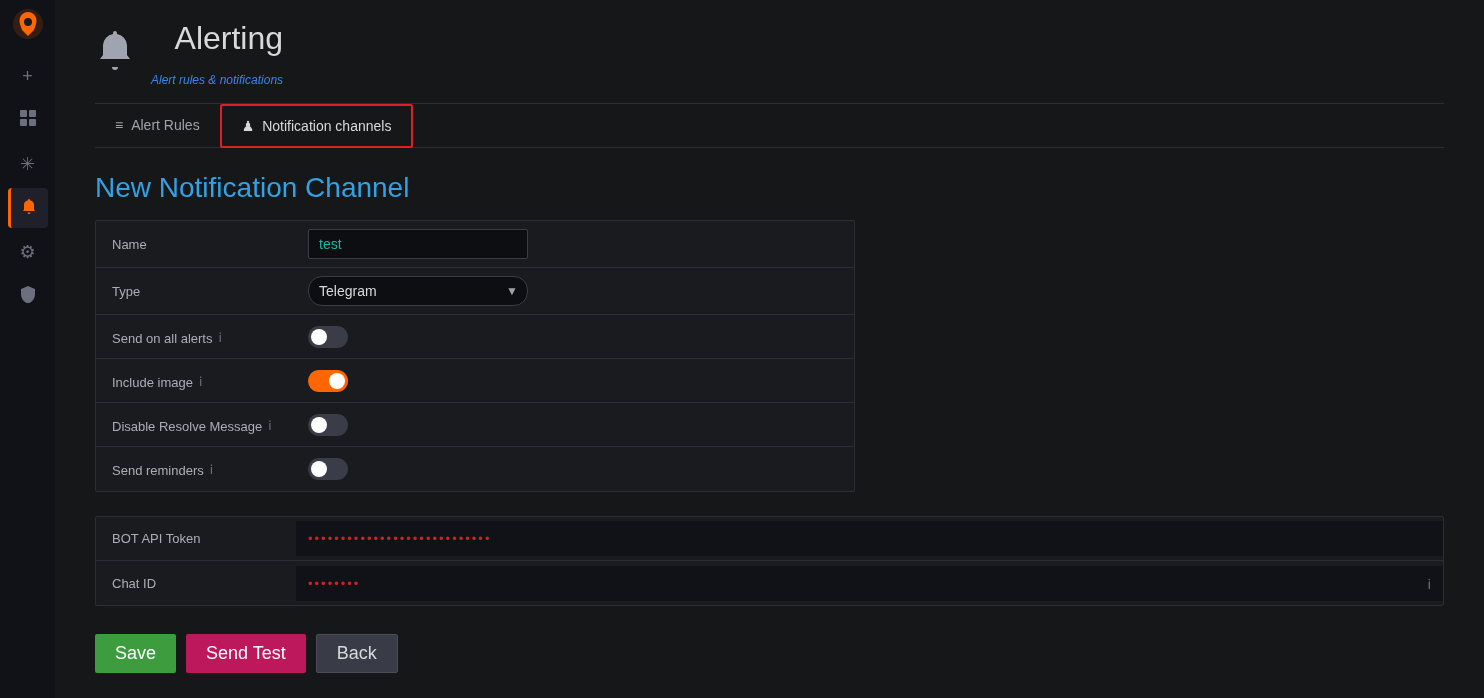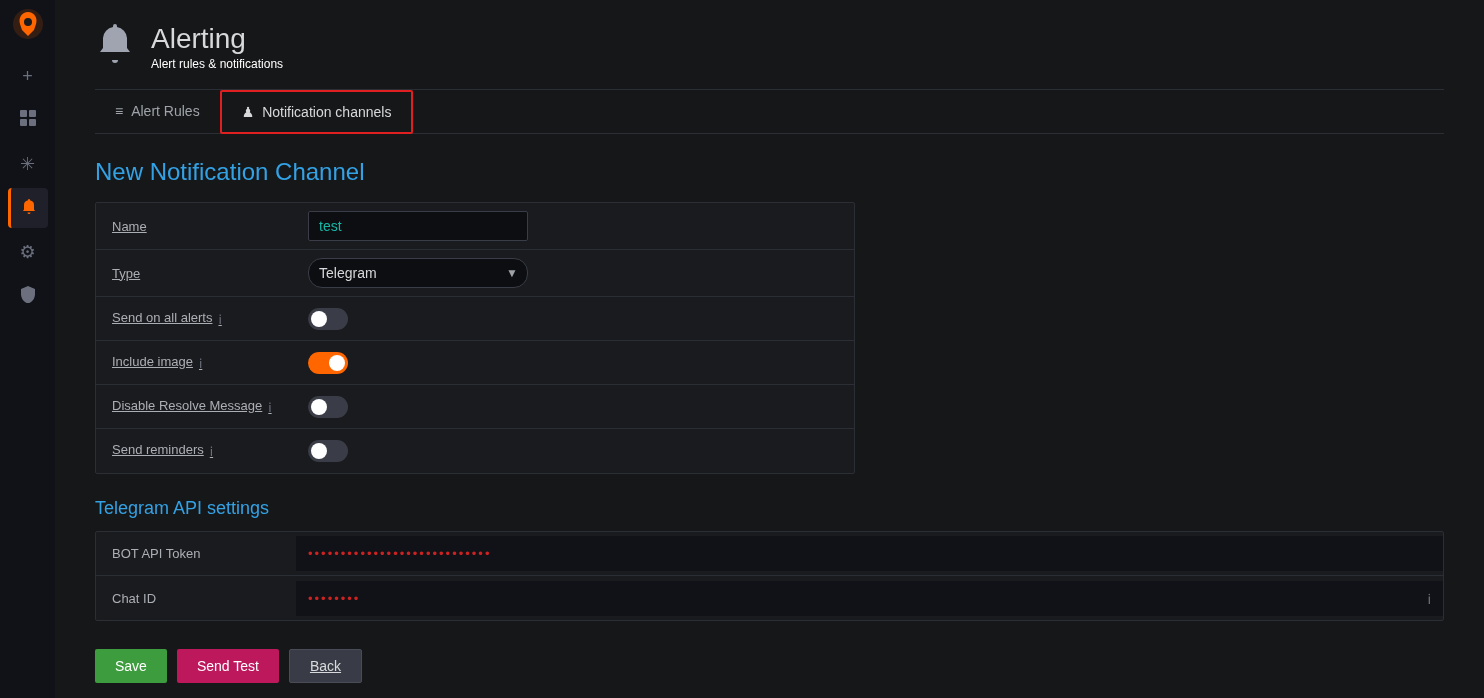--- a/index.html
+++ b/index.html
@@ -60,28 +60,30 @@
       padding: 20px 0 16px 0;
       border-bottom: 1px solid #2c2e35;
       margin-bottom: 0;
     }
     .page-header-icon {
       font-size: 36px;
       margin-right: 16px;
       color: #a0a4b0;
     }
     .page-header-title {
-      font-size: 28px;
+      font-size: 32px;
       font-weight: 400;
       color: #d8d9da;
+      text-align: right;
     }
     .page-header-subtitle {
       font-size: 12px;
-      color: #ffffff;
-      margin-top: 2px;
+      color: #3b82f6;
+      margin-top: 16px;
+      font-style: italic;
     }
 
     
     .tabs {
       display: flex;
       border-bottom: 1px solid #2c2e35;
       margin-bottom: 24px;
     }
     .tab {
       padding: 12px 20px;
@@ -96,21 +98,21 @@
     }
     .tab.active {
       color: #d8d9da;
       border: 2px solid #e02020;
       border-radius: 2px;
       margin-bottom: -1px;
     }
 
     
     .section-title {
-      font-size: 24px;
+      font-size: 28px;
       font-weight: 300;
       color: #33a2e5;
       margin-bottom: 16px;
     }
 
     
     .form-table {
       background: #1a1b1e;
       border: 1px solid #2c2e35;
       border-radius: 2px;
@@ -126,23 +128,22 @@
     }
     .form-row:last-child { border-bottom: none; }
     .form-label {
       width: 200px;
       min-width: 200px;
       padding: 10px 16px;
       color: #acaeb5;
       font-size: 13px;
       background: #1a1b1e;
       display: flex;
-      align-items: flex-start;
+      align-items: flex-end;
       gap: 6px;
-      text-decoration: underline;
     }
     .form-value {
       flex: 1;
       padding: 8px 12px;
       display: flex;
       align-items: center;
       gap: 8px;
     }
 
     
@@ -281,36 +282,35 @@
     .action-buttons {
       display: flex;
       gap: 10px;
       margin-top: 8px;
     }
     .btn {
       padding: 8px 20px;
       border-radius: 2px;
       border: none;
       cursor: pointer;
-      font-size: 14px;
+      font-size: 18px;
       font-weight: 500;
     }
     .btn-save {
       background: #3d9c3d;
       color: #fff;
     }
     .btn-test {
       background: #be185d;
       color: #fff;
     }
     .btn-back {
       background: #393c46;
       color: #d8d9da;
       border: 1px solid #4a4d57;
-      text-decoration: underline;
     }
   </style>
 </head>
 <body>
 
 <aside class="sidebar">
 
   <div class="sidebar-logo">
     <svg viewBox="0 0 32 32" width="32" height="32">
       <circle cx="16" cy="16" r="15" fill="#ff6600" opacity="0.15"></circle>
@@ -463,21 +463,20 @@
             <div class="toggle-track">
               <div class="toggle-thumb"></div>
             </div>
           </div>
         </div>
       </div>
     </div>
   </div>
 
   <div>
-    <div class="api-section-title">Telegram API settings</div>
 
     <div class="api-form-table">
 
       <div class="api-form-row">
         <div class="api-label">BOT API Token</div>
         <div class="api-value">
           <input type="password" style="width: 100%; background: rgb(17, 18, 23); border: none; color: rgb(204, 34, 34); padding: 10px 12px; font-size: 13px; outline: none; letter-spacing: 2px;" value="redacted-bot-api-token-value">
         </div>
       </div>
 

